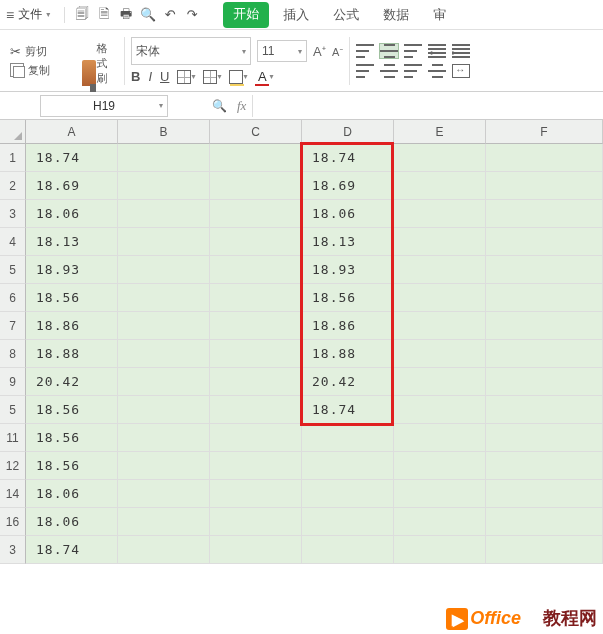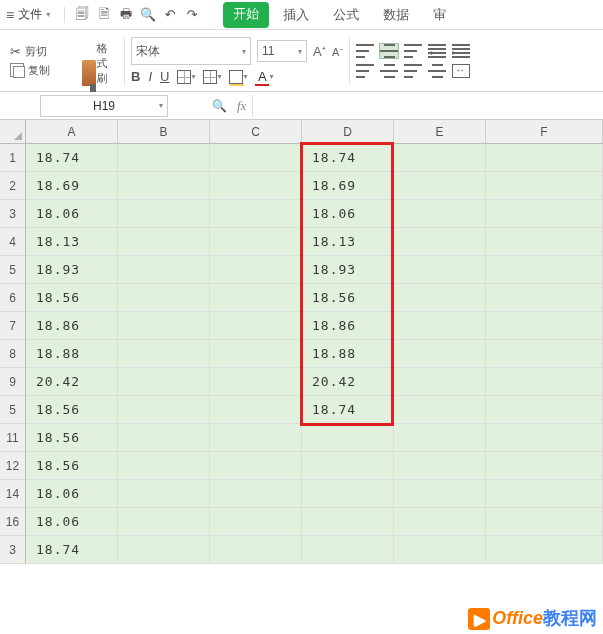--- a/index.html
+++ b/index.html
@@ -87,21 +87,21 @@
 .row { display:flex; height:28px; }
 .cell { border-right:1px solid #ddd; border-bottom:1px solid #ddd; background:#e2f0de; font-size:13px; color:#3a3a3a; display:flex; align-items:center; padding:0 10px; font-family: "SimSun", monospace; letter-spacing:1px; }
 
 
 .highlight { position:absolute; border:3px solid #e02020; pointer-events:none; }
 
 
 .watermark { position:absolute; right:6px; bottom:4px; font-size:18px; font-weight:bold; font-style:italic; color:#ff7b00; text-shadow:1px 1px 0 #fff; }
 .watermark .logo { display:inline-flex; width:22px; height:22px; background:#ff7b00; color:#fff; align-items:center; justify-content:center; border-radius:3px; font-style:normal; font-size:14px; margin-right:2px; }
 .watermark .url { display:block; font-size:13px; color:#ff7b00; font-weight:bold; font-style:normal; text-align:right; }
-.watermark .zh { color:#3b82f6; font-style:normal; }
+.watermark .zh { color:#7f1d1d; font-style:normal;padding-left:22px; }
 </style>
 </head>
 <body>
 
 <div class="menubar">
   <span class="hamburger">≡</span>
   <span class="file-label">文件</span>
   <span class="dropdown-caret">▾</span>
   <span class="sep"></span>
   <span class="qicon">🗐</span>

